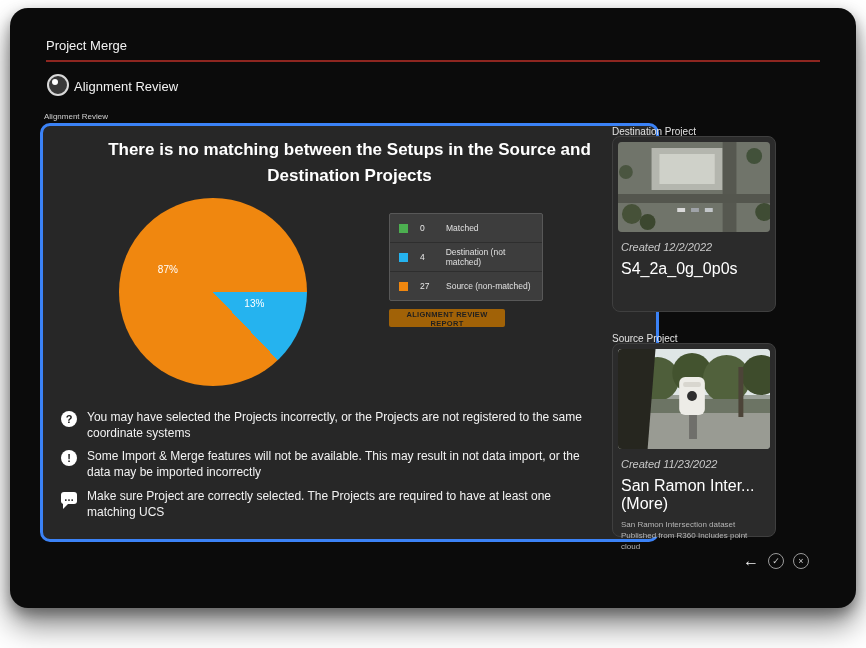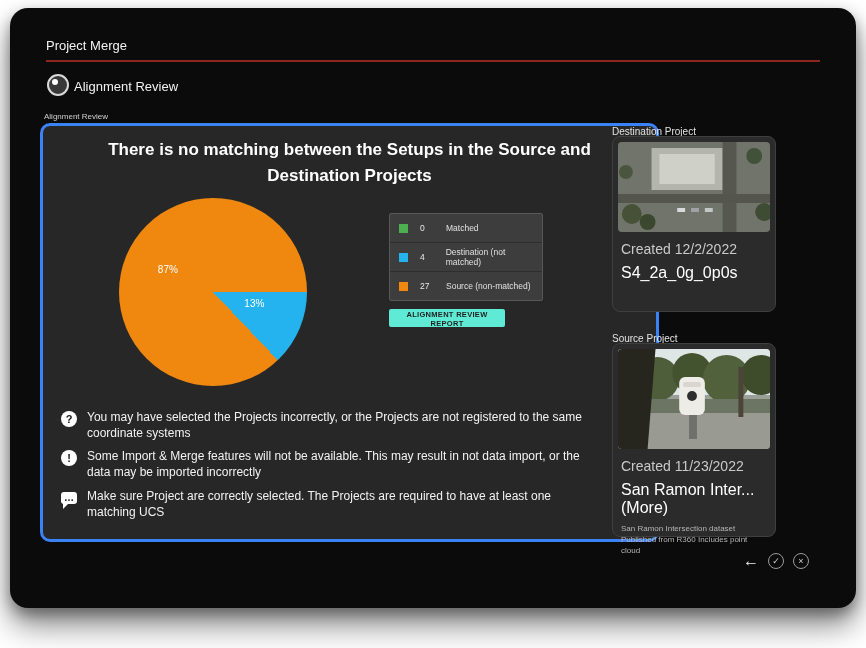--- a/index.html
+++ b/index.html
@@ -29,39 +29,39 @@
   .pie{position:absolute;left:76px;top:72px;width:188px;height:188px;border-radius:50%;background:#555;}
   .pct{position:absolute;color:#ffffff;font-size:10px;transform:translate(-50%,-50%);}
   .pct-87{left:26%;top:38%;}
   .pct-13{left:72%;top:56%;}
   .legend{position:absolute;left:346px;top:87px;width:152px;background:#3d3d3d;border:1px solid #585858;border-radius:2px;}
   .legend-row{display:flex;align-items:center;height:28px;border-bottom:1px solid #2e2e2e;}
   .legend-row:last-child{border-bottom:none;}
   .legend-chip{width:9px;height:9px;margin-left:9px;flex:0 0 auto;background:#888;}
   .legend-val{width:26px;margin-left:12px;color:#e8e8e8;font-size:8.5px;}
   .legend-label{color:#e0e0e0;font-size:8.5px;}
-  .report-btn{position:absolute;left:346px;top:183px;width:116px;height:18px;background:#5eead4;
+  .report-btn{position:absolute;left:346px;top:183px;width:116px;height:18px;background:#a16207;
     border:none;border-radius:2px;color:#1f1f1f;font-size:7.5px;font-weight:700;letter-spacing:.3px;
     font-family:inherit;cursor:pointer;}
   .note{position:absolute;left:0;width:100%;}
   .note-icon{position:absolute;left:18px;top:1px;width:16px;height:16px;background:#ffffff;color:#161616;
     font-weight:700;display:flex;align-items:center;justify-content:center;font-size:11px;}
   .note-icon.circle{border-radius:50%;}
   .note-icon.bubble{height:12px;top:3px;border-radius:3px;font-size:10px;line-height:0;}
   .note-icon.bubble::after{content:"";position:absolute;left:2px;bottom:-5px;width:0;height:0;
     border:3px solid transparent;border-top-color:#ffffff;border-left-color:#ffffff;}
   .note-text{position:absolute;left:44px;top:0;width:505px;color:#f2f2f2;font-size:12px;line-height:1.3;}
 
   
   .side-label{position:absolute;color:#e2e2e2;font-size:10px;}
   .card{position:absolute;left:602px;width:164px;background:#2b2b2b;border:1px solid #3f3f3f;border-radius:8px;
     box-sizing:border-box;padding:5px 5px 6px 5px;}
   .thumb{width:100%;border-radius:4px;overflow:hidden;display:block;background:#444;}
   .thumb svg{display:block;width:100%;height:100%;}
-  .card .created{margin:9px 3px 0 3px;color:#c9c9c9;font-size:14px;}
+  .card .created{margin:9px 3px 0 3px;color:#c9c9c9;font-size:11px;font-style:italic;}
   .card .name{margin:7px 3px 0 3px;color:#ffffff;font-size:16px;}
   .card .details{margin:7px 3px 0 3px;color:#b5b5b5;font-size:8px;line-height:1.35;}
 
   
   .footer{position:absolute;left:733px;top:545px;display:flex;align-items:center;gap:9px;}
   .footer-btn{background:none;border:none;padding:0;margin:0;cursor:pointer;display:flex;align-items:center;justify-content:center;font-family:inherit;}
   .footer-btn .arrow{color:#f0f0f0;font-size:16px;font-weight:700;line-height:1;}
   .footer-btn .ring{width:14px;height:14px;border:1.5px solid #9a9a9a;border-radius:50%;
     display:flex;align-items:center;justify-content:center;color:#cfcfcf;font-size:9px;line-height:1;}
 </style>

